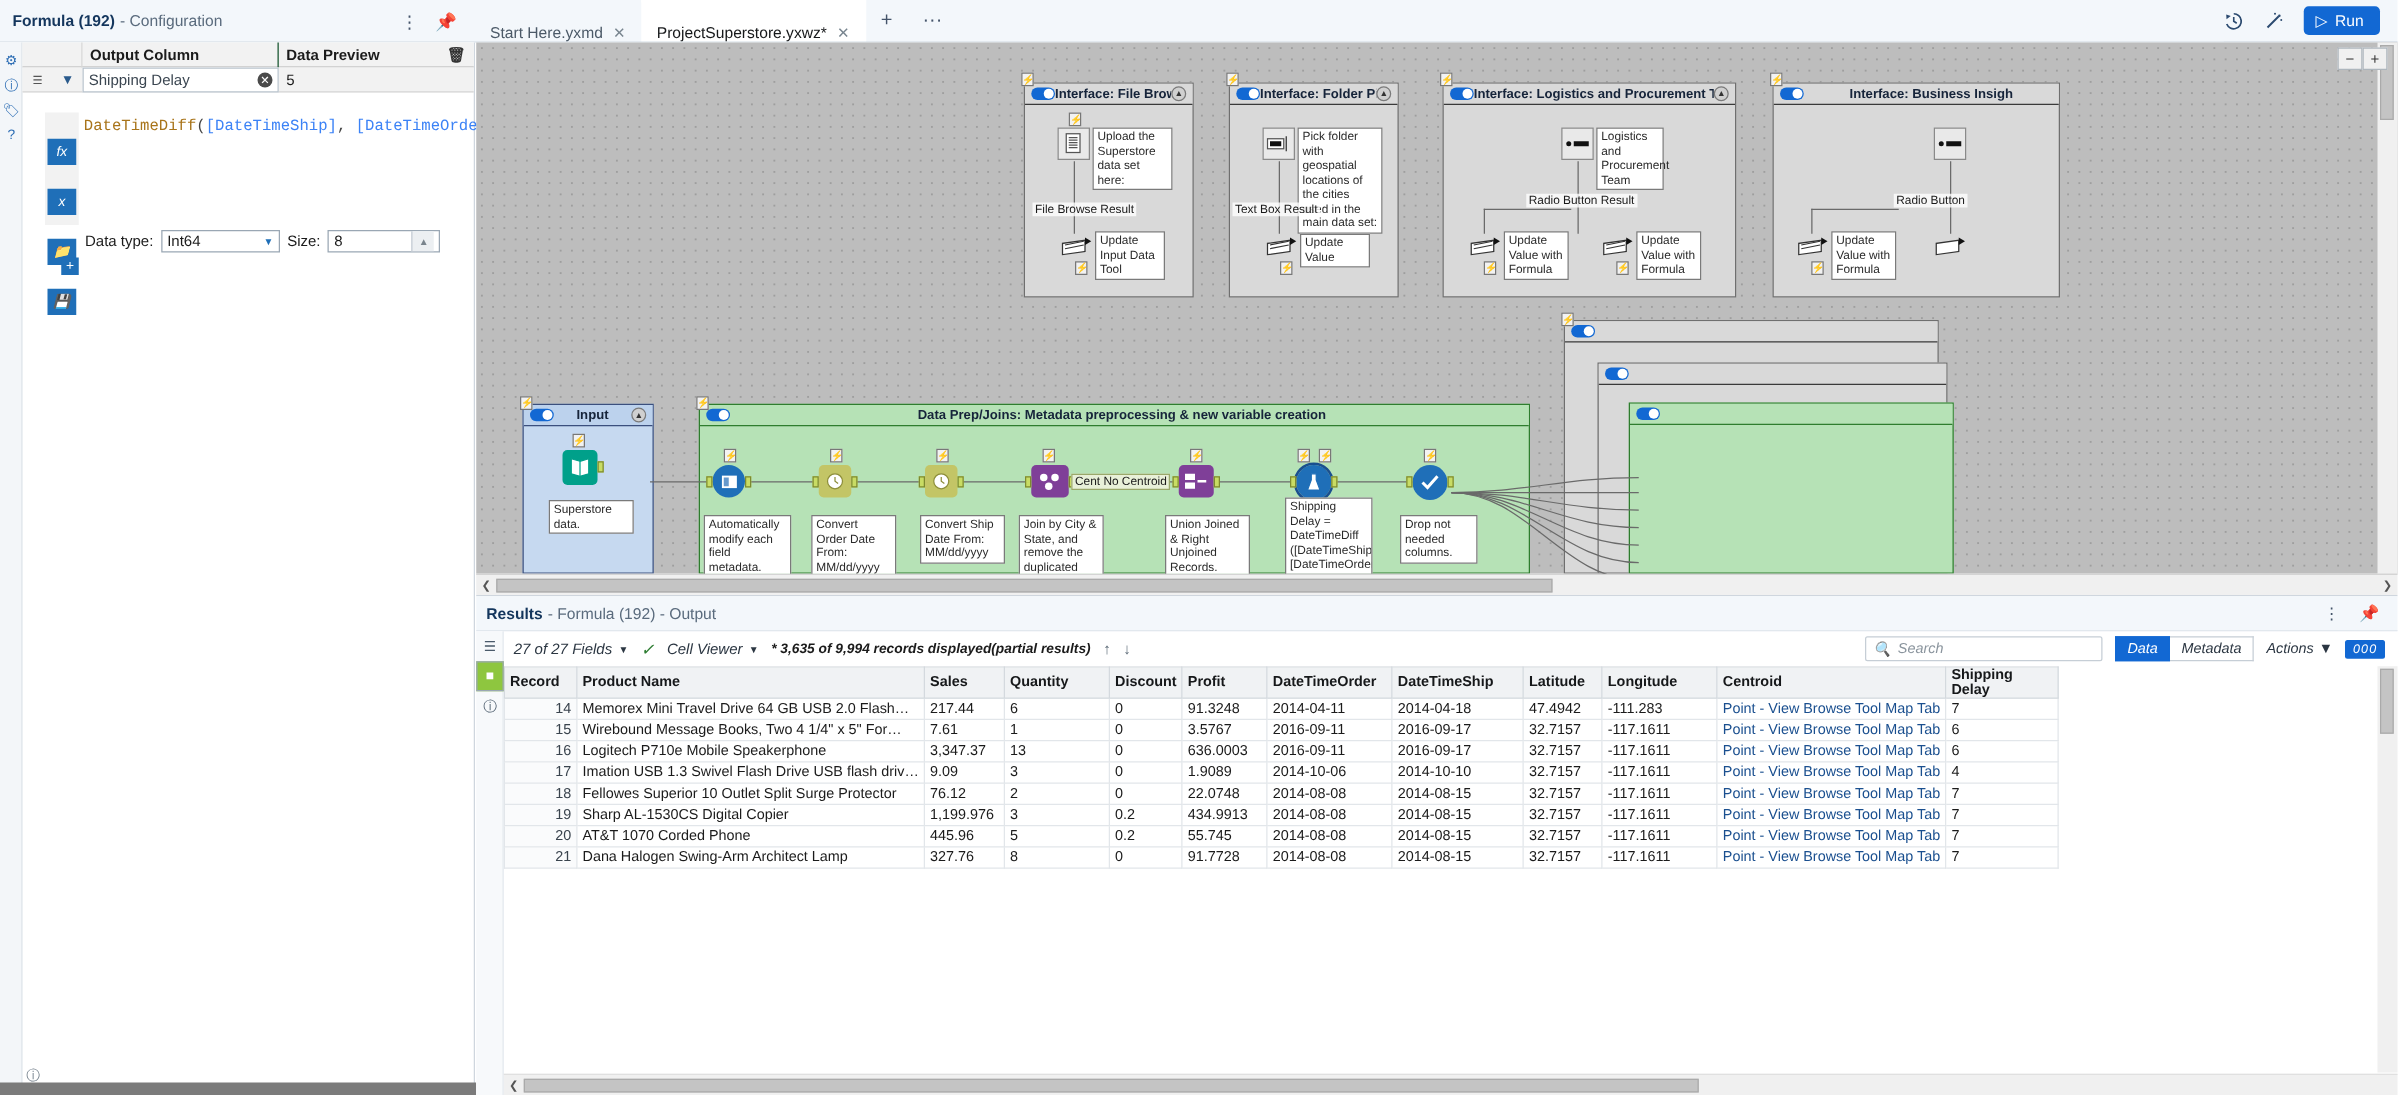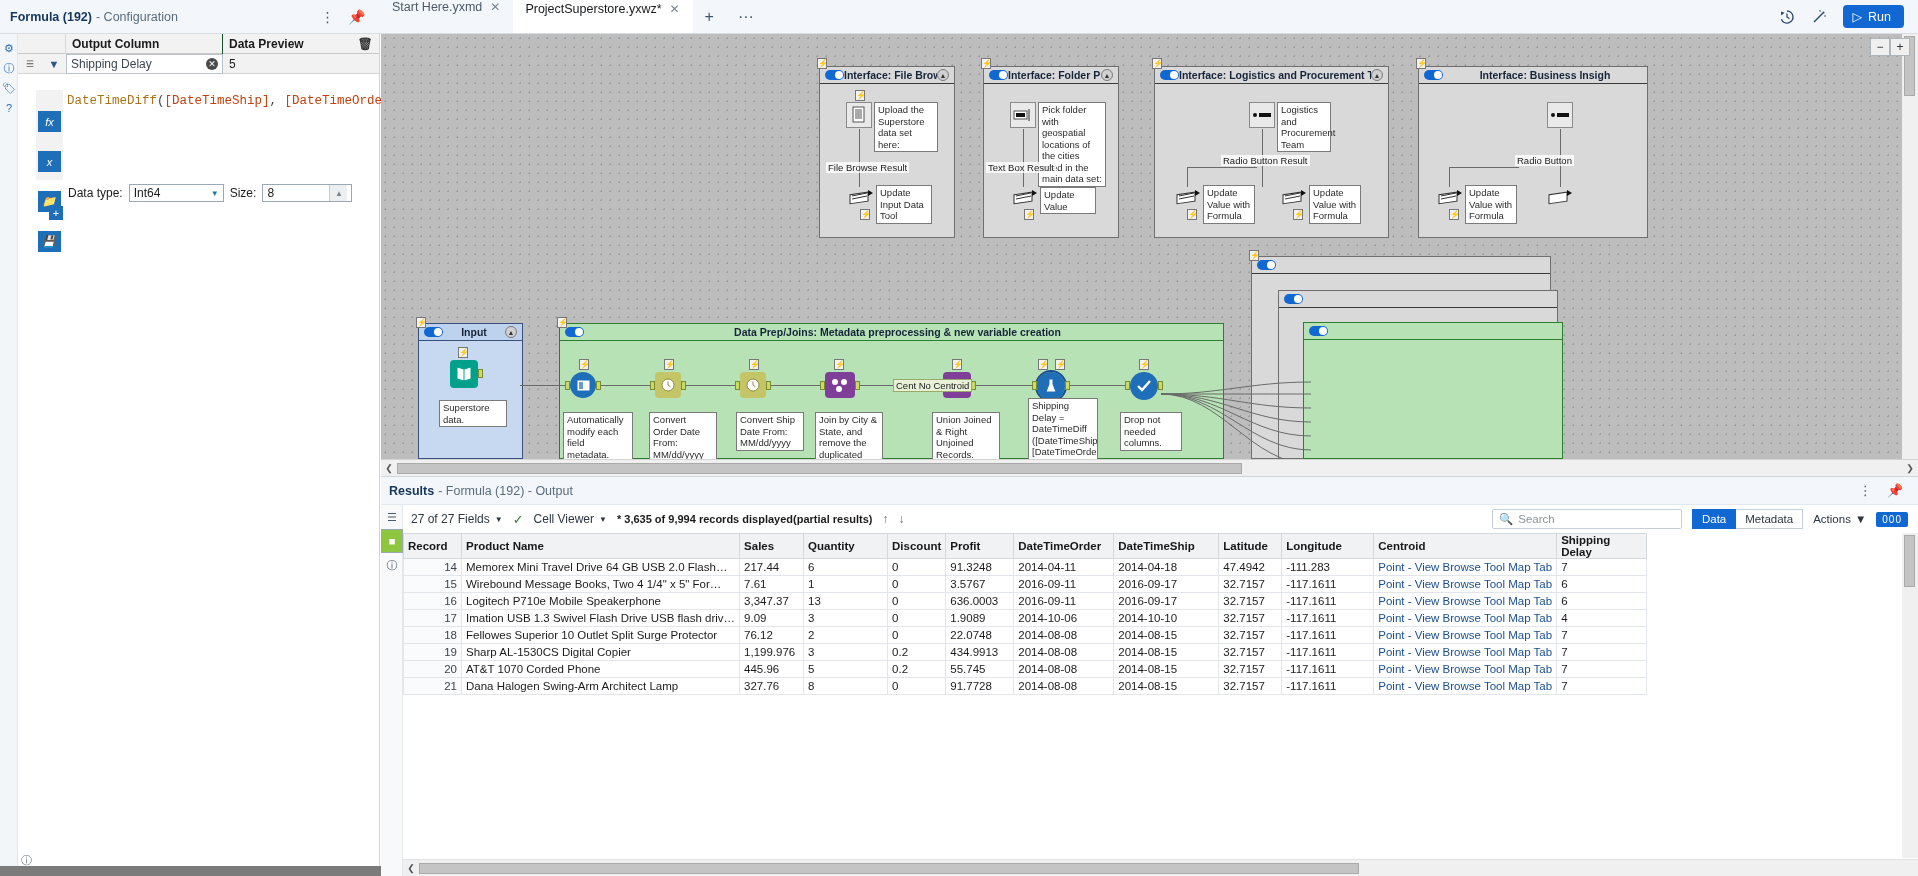--- a/index.html
+++ b/index.html
@@ -10,21 +10,21 @@
   
   #topbar { position:absolute; left:0; top:0; width:1918px; height:34px;
     background:#f3f7fb; border-bottom:1px solid #d6dde5; display:flex; align-items:stretch; }
   #cfg-title { width:380px; display:flex; align-items:center; padding-left:10px;
     background:#f3f7fb; font-size:12.5px; }
   #cfg-title .b { font-weight:bold; color:#14365d; }
   #cfg-title .n { color:#5a6b7d; margin-left:4px; }
   #cfg-title-icons { display:flex; align-items:center; gap:14px; margin-left:auto; padding-right:14px;
     color:#44546a; font-size:14px; }
   #tabstrip { flex:1; display:flex; align-items:stretch; background:#f3f7fb; }
-  .tab { display:flex; align-items:flex-start; padding:0 12px; gap:8px; font-size:12.5px;
+  .tab { display:flex; align-items:flex-end; padding:0 12px; gap:8px; font-size:12.5px;
     color:#4c5a68; border-right:1px solid transparent; cursor:default; }
   .tab.active { background:#ffffff; color:#16181a; border-top:2px solid #ffffff; }
   .tab .x { font-size:12px; color:#78858f; }
   .tab-add, .tab-more { display:flex; align-items:center; padding:0 12px; color:#44546a; font-size:16px; }
   #topbar-right { display:flex; align-items:center; gap:16px; padding-right:14px; }
   .tb-ico { color:#2b4a6f; display:flex; align-items:center; }
   #run-btn { background:#1268d3; color:#fff; border-radius:4px; height:23px; padding:0 13px 0 9px;
     display:flex; align-items:center; gap:6px; font-size:12.5px; cursor:pointer; }
 
   
@@ -53,21 +53,21 @@
   .gr-clear { width:12px; height:12px; border-radius:50%; background:#4a4a4a; color:#fff;
     font-size:9px; display:flex; align-items:center; justify-content:center; }
   .gr-prev { flex:1; padding-left:6px; font-size:12px; }
 
   #formula-zone { position:absolute; left:18px; top:56px; right:0; height:90px; display:flex; }
   #fx-rail { width:27px; background:#f2f2f2; padding-top:2px; }
   .fx-btn { width:23px; height:21px; margin:19px 2px; background:#1f6fb8; color:#fff;
     display:flex; align-items:center; justify-content:center; font-size:11px; font-style:italic; }
   #formula-text { flex:1; padding:4px 0 0 4px; font-family:"Liberation Mono", monospace;
     font-size:12.5px; white-space:nowrap; }
-  .f-fn { color:#a8741a; } .f-fld { color:#c2410c; } .f-pun { color:#444; } .f-str { color:#8b2020; }
+  .f-fn { color:#a8741a; } .f-fld { color:#3b82f6; } .f-pun { color:#444; } .f-str { color:#8b2020; }
 
   #dtrow { position:absolute; left:50px; top:150px; display:flex; align-items:center; gap:6px; font-size:12px; }
   .sel { width:95px; height:18px; background:#fff; border:1px solid #9aa7b4;
     display:flex; align-items:center; padding:0 4px; font-size:12px; }
   .sel .cv { margin-left:auto; color:#1f6fb8; font-size:8px; }
   .spin { width:90px; height:18px; background:#fff; border:1px solid #9aa7b4;
     display:flex; align-items:center; padding:0 4px; font-size:12px; }
   .spin .arrows { margin-left:auto; width:18px; height:16px; background:#eceff2;
     border-left:1px solid #c3ccd4; display:flex; align-items:center; justify-content:center;
     color:#7a848d; font-size:8px; }
@@ -136,21 +136,21 @@
   #res-head .rs { margin-left:4px; color:#5a6b7d; }
   #res-head .ricons { margin-left:auto; display:flex; gap:16px; padding-right:14px; color:#44546a; font-size:13px; }
 
   #res-rail { position:absolute; left:0; top:28px; width:22px; bottom:0; background:#f7f9fb;
     border-right:1px solid #e4e9ee; }
   .rr-ico { width:22px; height:24px; display:flex; align-items:center; justify-content:center;
     font-size:11px; color:#4a5a6a; }
   .rr-ico.sel { background:#8ec63f; color:#fff; }
 
   #res-toolbar { position:absolute; left:22px; top:28px; right:0; height:28px;
-    display:flex; align-items:center; gap:10px; padding-left:8px; font-size:12px; color:#2b3642; }
+    display:flex; align-items:center; gap:10px; padding-left:8px; font-size:12px; color:#2b3642;font-style:italic; }
   .tb-sel { display:flex; align-items:center; gap:5px; }
   .tb-sel .cv { font-size:8px; color:#2b3642; }
   .check { color:#2e7d32; font-size:13px; }
   .rec-info { font-weight:bold; font-size:11px; color:#1b1b1b; }
   .arrow-btn { color:#5d6b78; font-size:12px; }
   #search-box { margin-left:auto; width:190px; height:20px; border:1px solid #c6ced6; border-radius:2px;
     display:flex; align-items:center; gap:5px; padding:0 6px; color:#8a949d; font-size:11.5px; background:#fff; }
   .seg { height:20px; display:flex; }
   .seg > div { padding:0 9px; height:20px; display:flex; align-items:center; font-size:11.5px;
     border:1px solid #c6ced6; }
@@ -550,21 +550,21 @@
       <div class="ic" style="background:#7f3f98; border-radius:4px; width:30px; height:26px;">
         <svg width="22" height="16" viewBox="0 0 22 16">
             <circle cx="6" cy="5" r="3" fill="#fff"></circle>
             <circle cx="15" cy="5" r="3" fill="#fff"></circle>
             <circle cx="10" cy="12" r="3" fill="#fff"></circle>
           </svg>
       </div>
       <div class="port" style="left:-5px;"></div>
       <div class="port" style="left:30px;"></div>
     </div>
-    <div class="anno-plain" style="left:297px; top:55px; background:#e8f0d8; border:1px solid #9aa86a;margin-left:36px;">Cent No Centroid</div>
+    <div class="anno-plain" style="left:297px; top:55px; background:#e8f0d8; border:1px solid #9aa86a;">Cent No Centroid</div>
     <div class="wire" style="left:296px; top:61px; width:87px;"></div>
     <div class="anno" style="left:255px; top:88px; width:68px; height:72px; overflow:hidden;">Join by City &amp; State, and remove the duplicated columns created by Join Tool.</div>
 
     <div class="tool" style="left:383px; top:48px;">
       <div class="lightning" style="left:9px; top:-13px;">⚡</div>
       <div class="ic" style="background:#7f3f98; border-radius:4px; width:28px; height:26px;">
         <svg width="20" height="16" viewBox="0 0 20 16">
             <rect x="1" y="2" width="8" height="5" fill="#fff"></rect>
             <rect x="1" y="9" width="8" height="5" fill="#fff"></rect>
             <path d="M11 8h7" stroke="#fff" stroke-width="2"></path>

